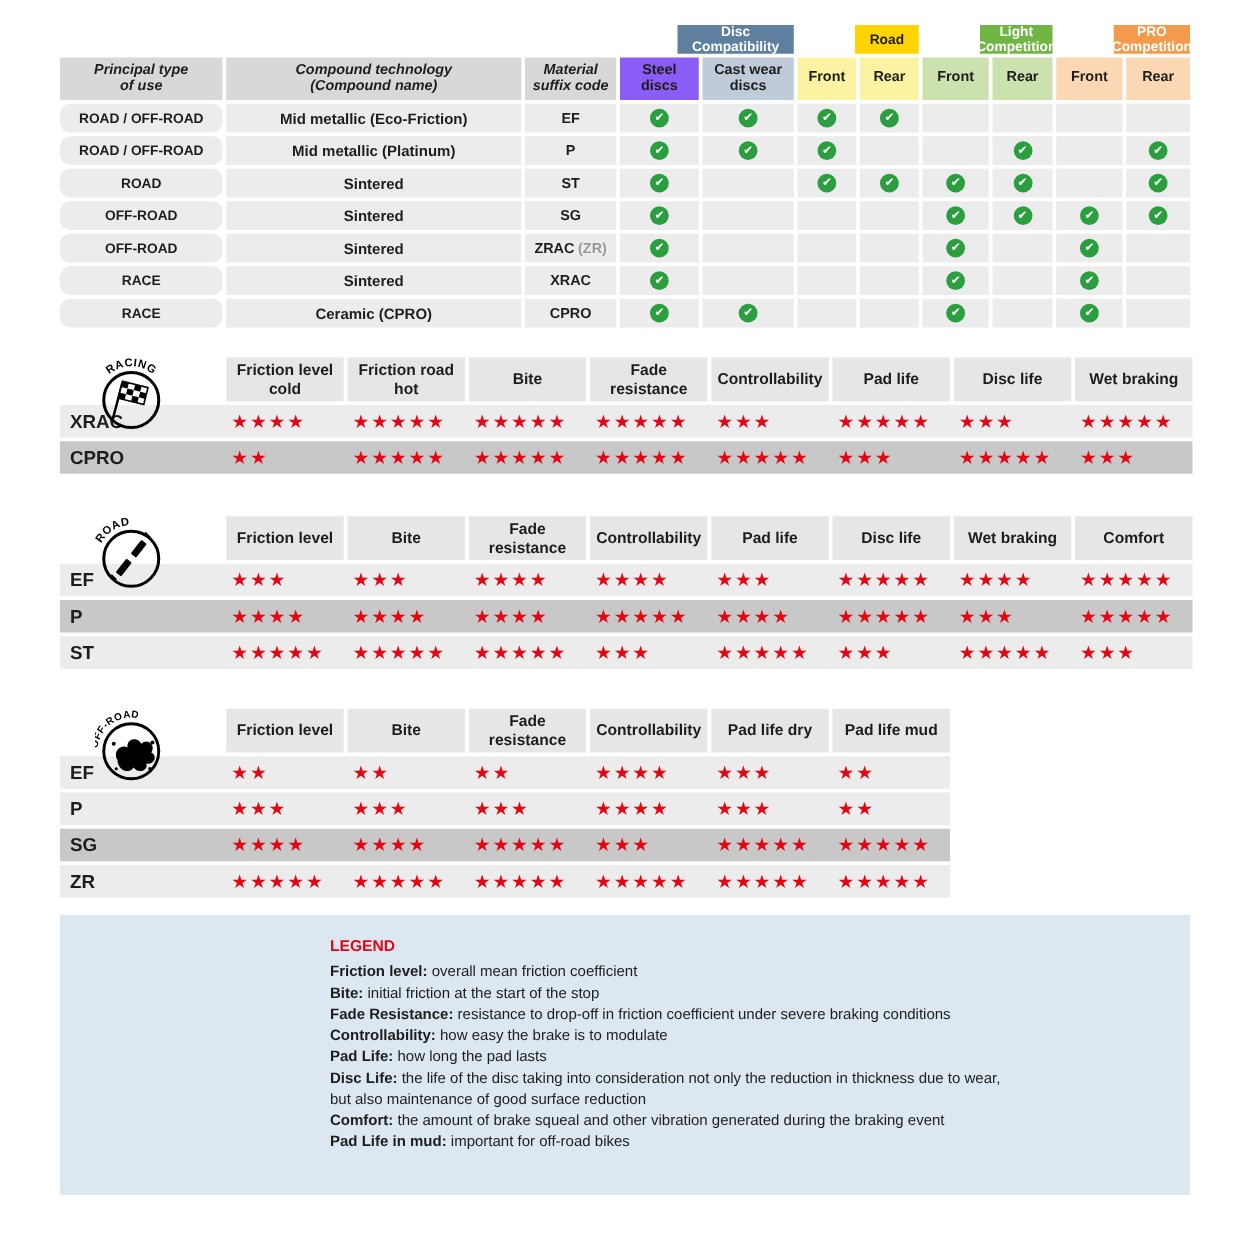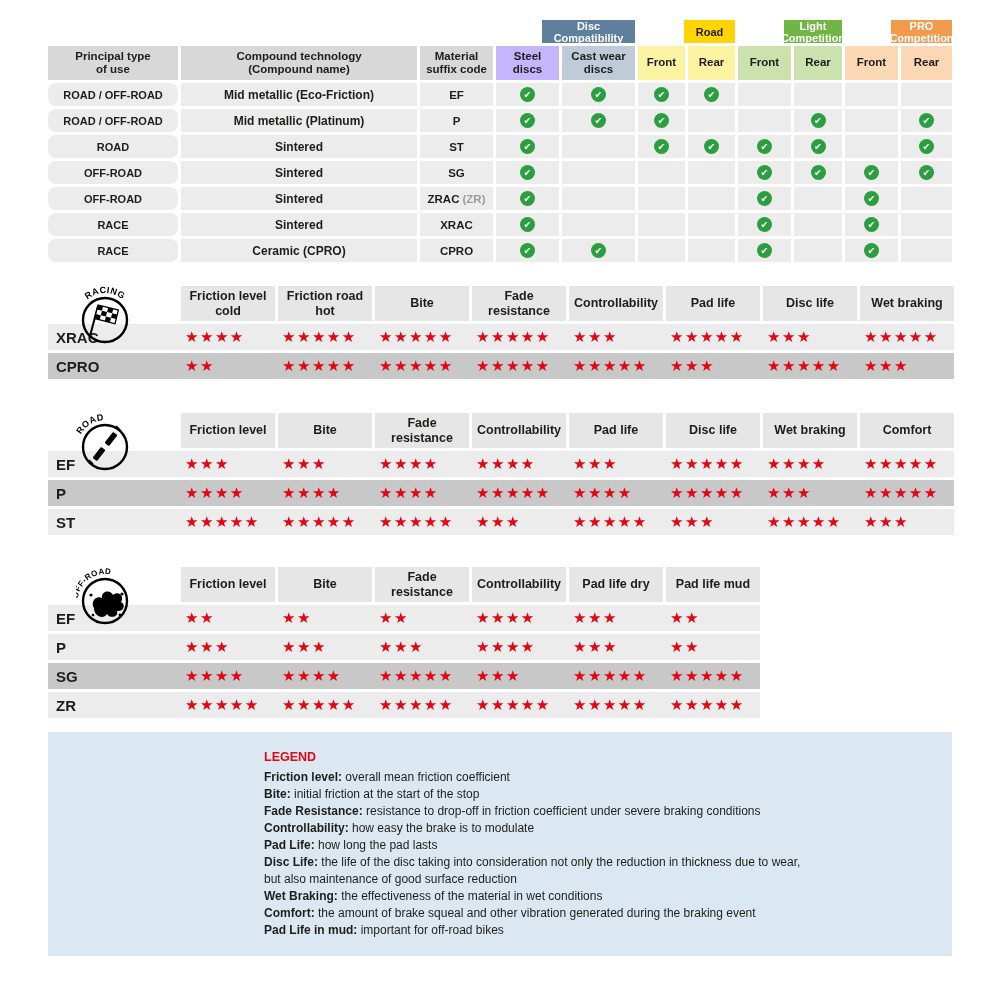--- a/index.html
+++ b/index.html
@@ -7,21 +7,21 @@
        font-family:"Liberation Sans",sans-serif;position:relative;overflow:hidden;}
   .content{position:absolute;left:48px;top:20px;width:908px;}
 
   
   .compat-grid{display:grid;gap:3px;
     grid-template-columns:130px 236px 73px 63px 73px 47px 47px 53px 48px 53px 51px;}
   .cell{display:flex;align-items:center;justify-content:center;text-align:center;}
   .group-h{height:23px;font-weight:bold;font-size:11px;margin-left:46px;}
   .spacer{background:transparent;}
   .sub-h{height:34px;font-weight:bold;font-size:11.5px;line-height:1.15;white-space:pre-line;}
-  .sub-h.gray{background:var(--header-gray-bg);}
+  .sub-h.gray{background:var(--header-gray-bg);font-style:italic;}
   .dcell{height:23px;background:var(--row-bg);font-weight:bold;}
   .dcell.use{font-size:11px;border-radius:8px;}
   .dcell.tech{font-size:12px;}
   .dcell.code{font-size:11.5px;}
   .code-note{color:#9a9a9a;margin-left:3px;font-weight:bold;}
   .check{width:15px;height:15px;border-radius:50%;background:var(--check-green);
     color:#fff;font-size:9.5px;font-weight:bold;display:flex;align-items:center;
     justify-content:center;font-family:"DejaVu Sans",sans-serif;line-height:15px;}
 
   
@@ -64,21 +64,21 @@
       <div class="cell group-h" style="grid-column: 4 / 6; background: rgb(95, 127, 159); color: rgb(255, 255, 255);">Disc Compatibility</div>
       <div class="cell group-h" style="grid-column: 6 / 8; background: rgb(255, 212, 0); color: rgb(29, 29, 27);">Road</div>
       <div class="cell group-h" style="grid-column: 8 / 10; background: rgb(113, 181, 68); color: rgb(255, 255, 255);">Light Competition</div>
       <div class="cell group-h" style="grid-column: 10 / 12; background: rgb(244, 154, 76); color: rgb(255, 255, 255);">PRO Competition</div>
       <div class="cell sub-h gray">Principal type
 of use</div>
       <div class="cell sub-h gray">Compound technology
 (Compound name)</div>
       <div class="cell sub-h gray">Material
 suffix code</div>
-      <div class="cell sub-h" style="background: #c4b5fd;">Steel
+      <div class="cell sub-h" style="background: #8b5cf6;">Steel
 discs</div>
       <div class="cell sub-h" style="background: rgb(191, 203, 217);">Cast wear
 discs</div>
       <div class="cell sub-h" style="background: rgb(252, 243, 162);">Front</div>
       <div class="cell sub-h" style="background: rgb(252, 243, 162);">Rear</div>
       <div class="cell sub-h" style="background: rgb(203, 226, 175);">Front</div>
       <div class="cell sub-h" style="background: rgb(203, 226, 175);">Rear</div>
       <div class="cell sub-h" style="background: rgb(251, 216, 179);">Front</div>
       <div class="cell sub-h" style="background: rgb(251, 216, 179);">Rear</div>
       <div class="cell dcell use">ROAD / OFF-ROAD</div>
@@ -410,19 +410,18 @@
   <section class="legend">
     <div class="leg-title">LEGEND</div>
     <div id="legend-items">
         <div class="leg-line"><span class="leg-term">Friction level:</span><span class="leg-desc"> overall mean friction coefficient</span></div>
         <div class="leg-line"><span class="leg-term">Bite:</span><span class="leg-desc"> initial friction at the start of the stop</span></div>
         <div class="leg-line"><span class="leg-term">Fade Resistance:</span><span class="leg-desc"> resistance to drop-off in friction coefficient under severe braking conditions</span></div>
         <div class="leg-line"><span class="leg-term">Controllability:</span><span class="leg-desc"> how easy the brake is to modulate</span></div>
         <div class="leg-line"><span class="leg-term">Pad Life:</span><span class="leg-desc"> how long the pad lasts</span></div>
         <div class="leg-line"><span class="leg-term">Disc Life:</span><span class="leg-desc"> the life of the disc taking into consideration not only the reduction in thickness due to wear,</span></div>
         <div class="leg-line"><span class="leg-desc">but also maintenance of good surface reduction</span></div>
-        <div class="leg-line"><span class="leg-term">Wet Braking:</span><span class="leg-desc"> the effectiveness of the material in wet conditions</span></div>
         <div class="leg-line"><span class="leg-term">Comfort:</span><span class="leg-desc"> the amount of brake squeal and other vibration generated during the braking event</span></div>
         <div class="leg-line"><span class="leg-term">Pad Life in mud:</span><span class="leg-desc"> important for off-road bikes</span></div>
       </div>
   </section>
 
 </div>
 
 </body></html>

